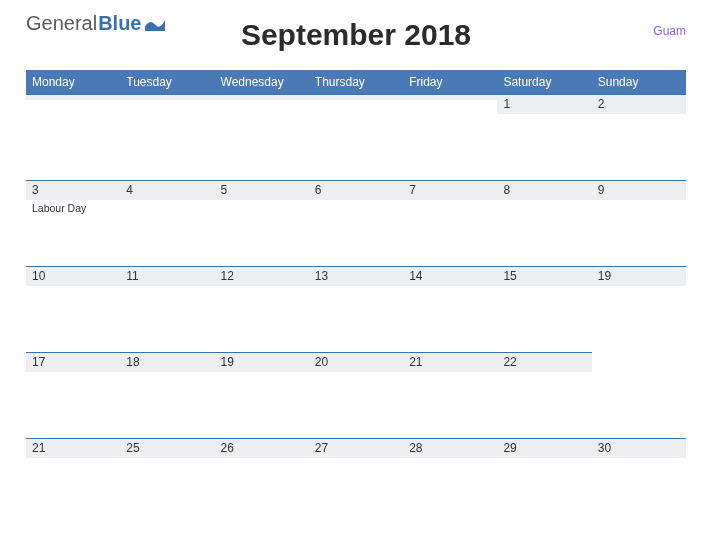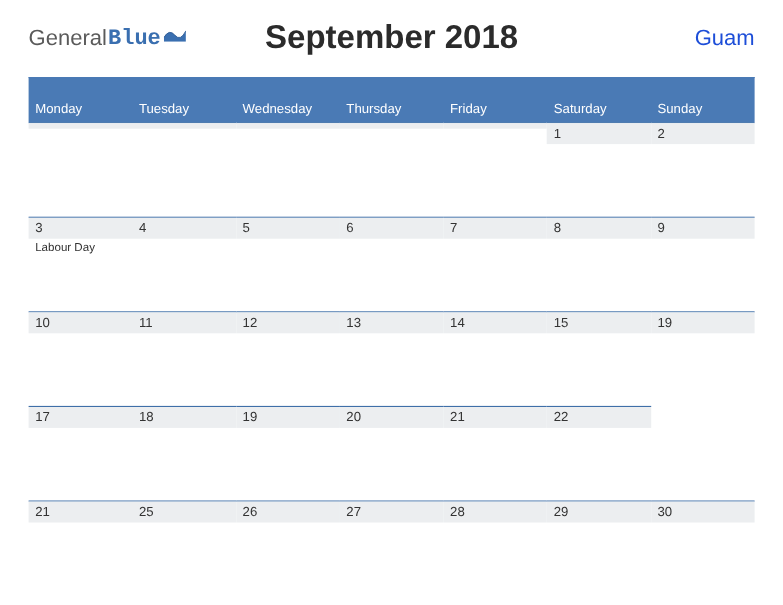--- a/index.html
+++ b/index.html
@@ -12,57 +12,56 @@
     padding: 12px 26px 20px 26px;
   }
   .header {
     position: relative;
     height: 52px;
     margin-bottom: 6px;
   }
   .logo {
     position: absolute;
     left: 0;
-    top: 12px;
+    top: 0;
     display: flex;
-    align-items: flex-start;
+    align-items: center;
     font-size: 20px;
     font-weight: 400;
   }
   .logo .g1 { color: #5a5a5a; }
-  .logo .g2 { color: #3a6fb0; font-weight: 600; margin-left: 1px; font-family: Liberation Mono, monospace; }
+  .logo .g2 { color: #3a6fb0; font-weight: 600; margin-left: 1px; }
   .logo svg { margin-left: 3px; }
   .title {
     position: absolute;
     left: 50%;
     top: 6px;
     transform: translateX(-50%);
     font-size: 30px;
     font-weight: 700;
     color: #2b2b2b;
     white-space: nowrap;
   }
   .region {
     position: absolute;
     right: 0;
     top: 12px;
-    font-size: 20px;
-    color: #1d4ed8;
+    font-size: 12px;
+    color: #8b5cf6;
   }
   .dayhead {
     display: grid;
     grid-template-columns: repeat(7, 1fr);
     background: #4a7ab5;
     color: #fff;
     font-size: 12px;
     border-top: 1px solid #4a7ab5;
   }
   .dayhead div {
     padding: 4px 6px 5px 6px;
-    margin-top: 17px;
   }
   .weeks { }
   .week {
     display: grid;
     grid-template-columns: repeat(7, 1fr);
   }
   .cell {
     height: 86px;
     border-top: 1px solid #3f6fa8;
     position: relative;

